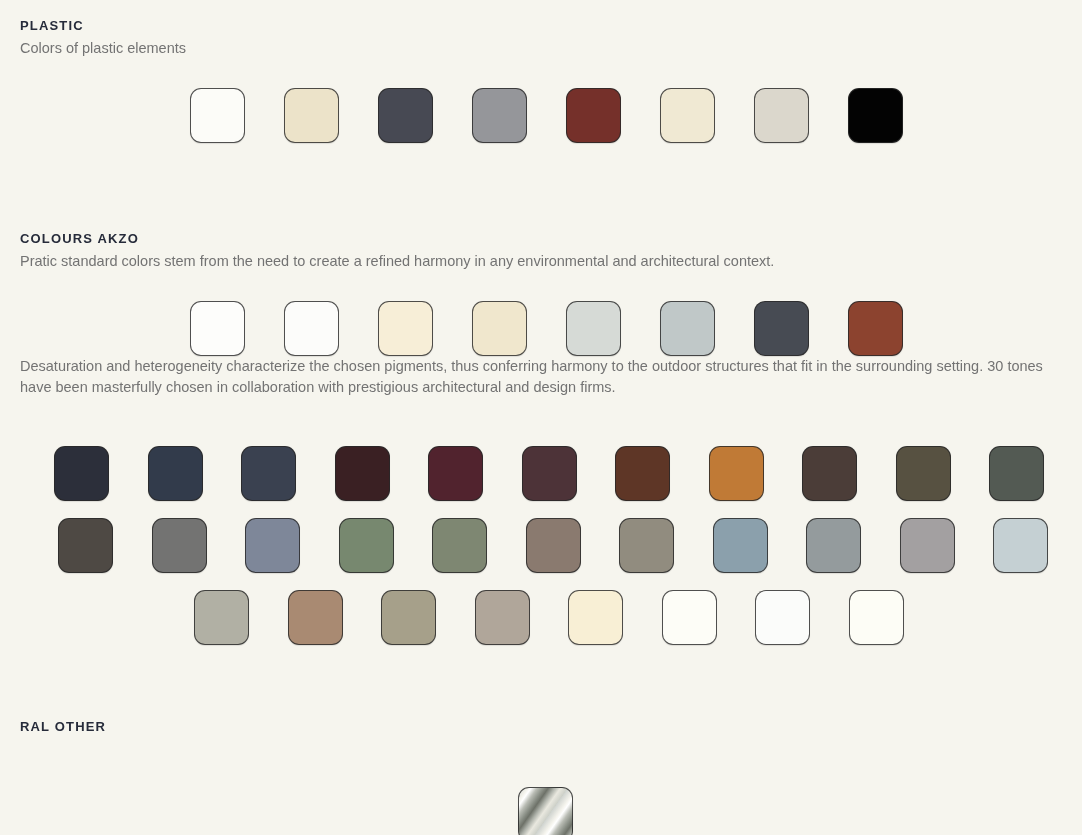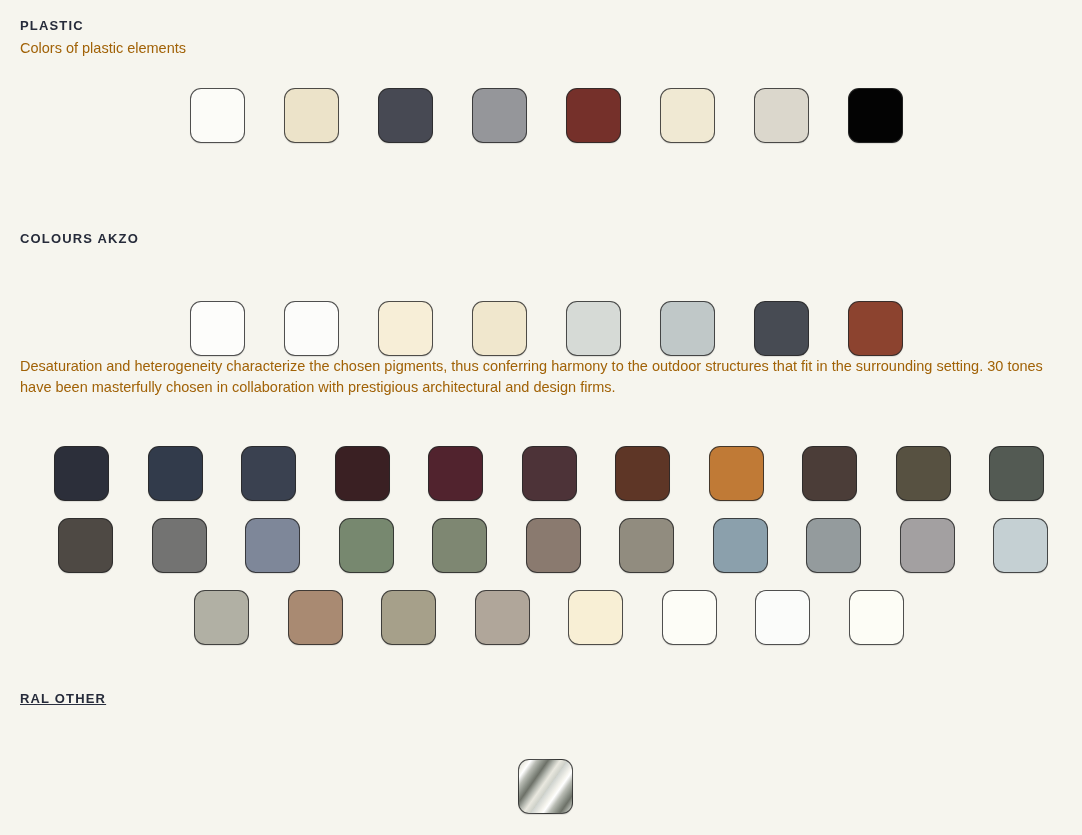--- a/index.html
+++ b/index.html
@@ -31,21 +31,21 @@
     font-size: 13px;
     font-weight: bold;
     letter-spacing: 0.09em;
     color: #262b3a;
     margin: 0 0 5px 0;
     line-height: 15px;
   }
   .section-desc {
     font-size: 14.5px;
     font-weight: normal;
-    color: #a16207;
+    color: #737373;
     margin: 0;
     line-height: 21px;
     max-width: 1045px;
   }
   .swatch-rows {
     margin-top: 0;
   }
   .swatch-row {
     position: relative;
     height: 72px;
@@ -94,20 +94,21 @@
             <div class="swatch" title="#75302a" style="left: 566px; top: 0px; background: rgb(117, 48, 42);"></div>
             <div class="swatch" title="#f0e9d3" style="left: 660px; top: 0px; background: rgb(240, 233, 211);"></div>
             <div class="swatch" title="#dbd7cc" style="left: 754px; top: 0px; background: rgb(219, 215, 204);"></div>
             <div class="swatch" title="#030303" style="left: 848px; top: 0px; background: rgb(3, 3, 3);"></div>
           </div>
         </div>
       </div>
       <div class="section" style="top: 187px; margin-top: 44px;">
         <div class="section-head">
           <div class="section-title">COLOURS AKZO</div>
+          <div class="section-desc">Pratic standard colors stem from the need to create a refined harmony in any environmental and architectural context.</div>
         </div>
         <div class="swatch-rows" style="position: absolute; left: 0px; top: 70px; width: 1082px;">
           <div class="swatch-row">
             <div class="swatch" title="#fdfdfb" style="left: 190px; top: 0px; background: rgb(253, 253, 251);"></div>
             <div class="swatch" title="#fcfcfa" style="left: 284px; top: 0px; background: rgb(252, 252, 250);"></div>
             <div class="swatch" title="#f7eed7" style="left: 378px; top: 0px; background: rgb(247, 238, 215);"></div>
             <div class="swatch" title="#f0e7cd" style="left: 472px; top: 0px; background: rgb(240, 231, 205);"></div>
             <div class="swatch" title="#d6dad6" style="left: 566px; top: 0px; background: rgb(214, 218, 214);"></div>
             <div class="swatch" title="#c0c8c8" style="left: 660px; top: 0px; background: rgb(192, 200, 200);"></div>
             <div class="swatch" title="#474b53" style="left: 754px; top: 0px; background: rgb(71, 75, 83);"></div>
@@ -151,21 +152,21 @@
             <div class="swatch" title="#a98a72" style="left: 288px; top: 0px; background: rgb(169, 138, 114);"></div>
             <div class="swatch" title="#a6a08a" style="left: 381px; top: 0px; background: rgb(166, 160, 138);"></div>
             <div class="swatch" title="#b0a69a" style="left: 475px; top: 0px; background: rgb(176, 166, 154);"></div>
             <div class="swatch" title="#f8efd5" style="left: 568px; top: 0px; background: rgb(248, 239, 213);"></div>
             <div class="swatch" title="#fdfdf7" style="left: 662px; top: 0px; background: rgb(253, 253, 247);"></div>
             <div class="swatch" title="#fbfcfa" style="left: 755px; top: 0px; background: rgb(251, 252, 250);"></div>
             <div class="swatch" title="#fdfdf6" style="left: 849px; top: 0px; background: rgb(253, 253, 246);"></div>
           </div>
         </div>
       </div>
-      <div class="section" style="top: 691px; text-decoration: underline;">
+      <div class="section" style="top: 719px;">
         <div class="section-head">
           <div class="section-title">RAL OTHER</div>
         </div>
         <div class="swatch-rows" style="position: absolute; left: 0px; top: 68px; width: 1082px;">
           <div class="swatch-row">
             <div class="swatch ral" style="left: 518px; top: 0px;"></div>
           </div>
         </div>
       </div>
     </div>

